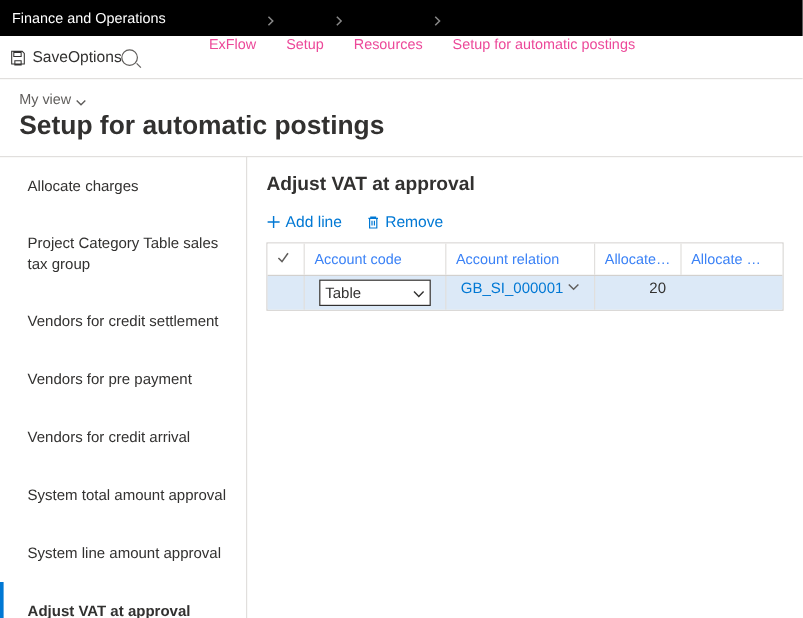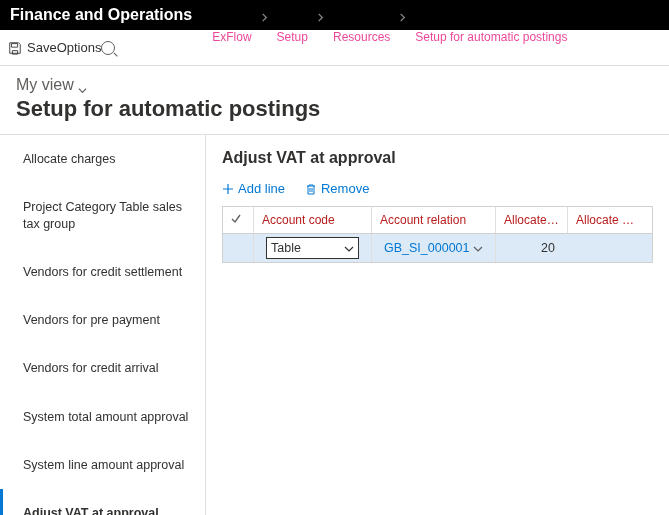--- a/index.html
+++ b/index.html
@@ -1,54 +1,54 @@
 <!DOCTYPE html>
 <html><head>
 <meta charset="utf-8">
 <style>
 * { box-sizing: border-box; margin: 0; padding: 0; }
 body { font-family: "Segoe UI", sans-serif; font-size: 13px; color: #323130; background: #fff; width: 669px; height: 515px; overflow: hidden; }
 
 .topbar { background: #000; color: #fff; height: 30px; display: flex; align-items: center; padding: 0 10px; font-size: 12px; }
-.topbar .app { font-weight: 700; margin-right: 20px; font-size: 16px; }
+.topbar .app { font-weight: 400; margin-right: 36px; font-size: 12px; }
 .topbar .crumb { color: #ec4899; margin-top: 44px; }
 .topbar .chev { margin: 0 8px; color: #888; width: 9px; height: 9px; display: inline-block; }
 .topbar .chev svg, .view-row .chev svg { width: 100%; height: 100%; }
 
 .cmdbar { height: 36px; border-bottom: 1px solid #e1dfdd; display: flex; align-items: center; padding: 0 8px; }
 .cmdbar .cmd { display: flex; align-items: center; gap: 5px; font-size: 13px; cursor: pointer; }
 .cmdbar .icon { width: 14px; height: 14px; display: inline-block; }
 .cmdbar .icon svg { width: 100%; height: 100%; }
 .cmdbar .search { width: 14px; height: 14px; border: 1.4px solid #605e5c; border-radius: 50%; position: relative; }
 .cmdbar .search::after { content: ""; position: absolute; width: 5px; height: 1.4px; background: #605e5c; transform: rotate(45deg); bottom: -2px; right: -4px; }
 
 .pagehead { padding: 10px 16px 12px; }
-.view-row { font-size: 16px; color: #605e5c; display: flex; align-items: center; gap: 4px; cursor: pointer; }
+.view-row { font-size: 12px; color: #605e5c; display: flex; align-items: center; gap: 4px; cursor: pointer; }
 .view-row .chev { width: 9px; height: 9px; display: inline-block; }
 .page-title { font-size: 22px; font-weight: 600; margin-top: 2px; }
 
 .content { display: flex; height: calc(515px - 30px - 36px - 60px); }
 .sidenav { width: 205px; border-top: 1px solid #e1dfdd; overflow-y: auto; }
 .nav-item { padding: 16px 16px 16px 20px; font-size: 12.5px; color: #323130; cursor: pointer; border-left: 3px solid transparent; line-height: 1.3; }
 .nav-item.active { border-left-color: #0078d4; font-weight: 600; }
 
 .main { flex: 1; padding: 14px 16px; border-left: 1px solid #e1dfdd; border-top: 1px solid #e1dfdd; }
 .section-title { font-size: 16px; font-weight: 600; margin-bottom: 14px; }
 .toolbar { display: flex; gap: 20px; margin-bottom: 10px; }
 .tbtn { color: #0078d4; font-size: 13px; display: flex; align-items: center; gap: 4px; cursor: pointer; }
 .tbtn .ticon { width: 12px; height: 12px; display: inline-block; }
 .tbtn .ticon svg { width: 100%; height: 100%; }
 
 .grid { border: 1px solid #d2d0ce; }
 .grid-head { display: flex; background: #fff; border-bottom: 1px solid #d2d0ce; }
-.gh { padding: 6px 8px; font-size: 12px; color: #b91c1c; border-left: 1px solid #e1dfdd; overflow: hidden; white-space: nowrap; text-overflow: ellipsis; }
+.gh { padding: 6px 8px; font-size: 12px; color: #3b82f6; border-left: 1px solid #e1dfdd; overflow: hidden; white-space: nowrap; text-overflow: ellipsis; }
 .gh:first-child { border-left: none; }
 .gh .ck { width: 10px; height: 10px; display: inline-block; }
 .grid-row { display: flex; background: #dce9f7; height: 28px; }
-.gc { padding: 3px 12px; font-size: 12.5px; border-left: 1px solid #e1dfdd; display: flex; align-items: center; overflow: hidden; }
+.gc { padding: 3px 12px; font-size: 12.5px; border-left: 1px solid #e1dfdd; display: flex; overflow: hidden; }
 .gc:first-child { border-left: none; }
 .w-chk { width: 30px; justify-content: center; }
 .w-code { width: 118px; }
 .w-rel { width: 124px; }
 .w-v1 { width: 72px; justify-content: flex-end; }
 .w-v2 { width: 76px; justify-content: flex-end; }
 .cell-input { background: #fff; border: 1px solid #323130; height: 22px; width: 100%; display: flex; align-items: center; padding: 0 4px; justify-content: space-between; }
 .cell-link { color: #0078d4; }
 .dd { width: 10px; height: 10px; display: inline-block; }
 .dd svg { width: 100%; height: 100%; }

